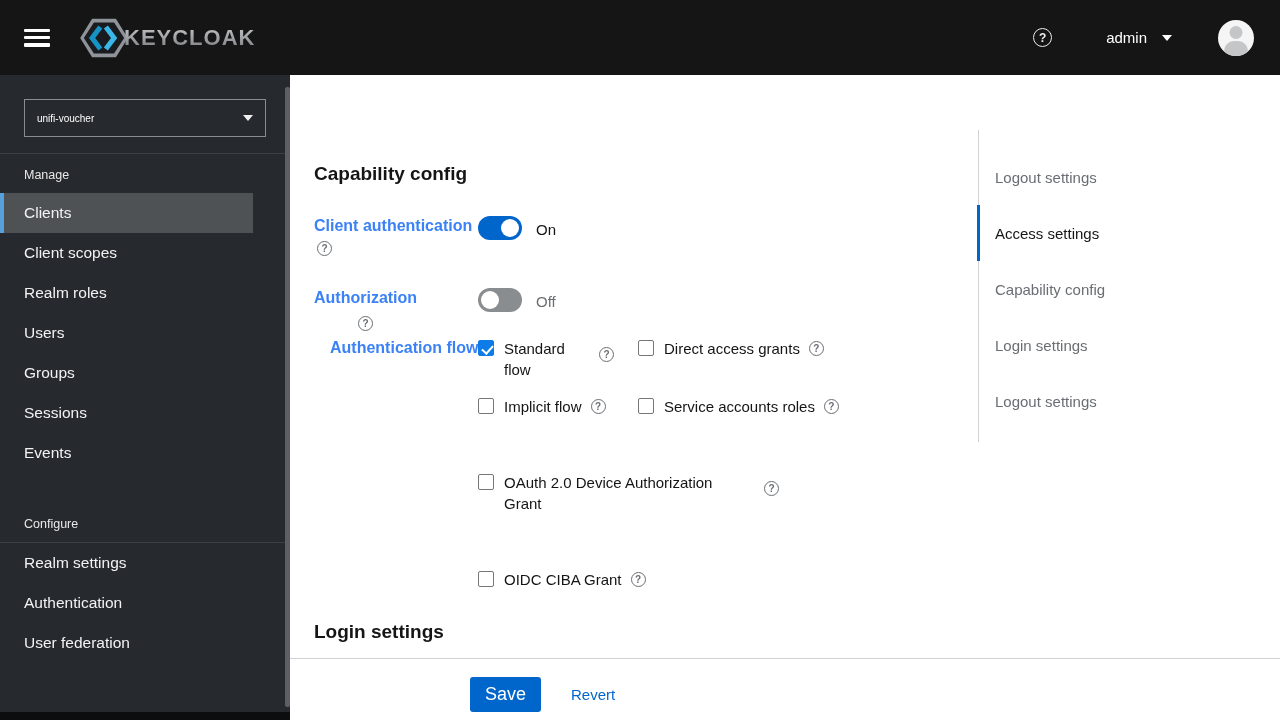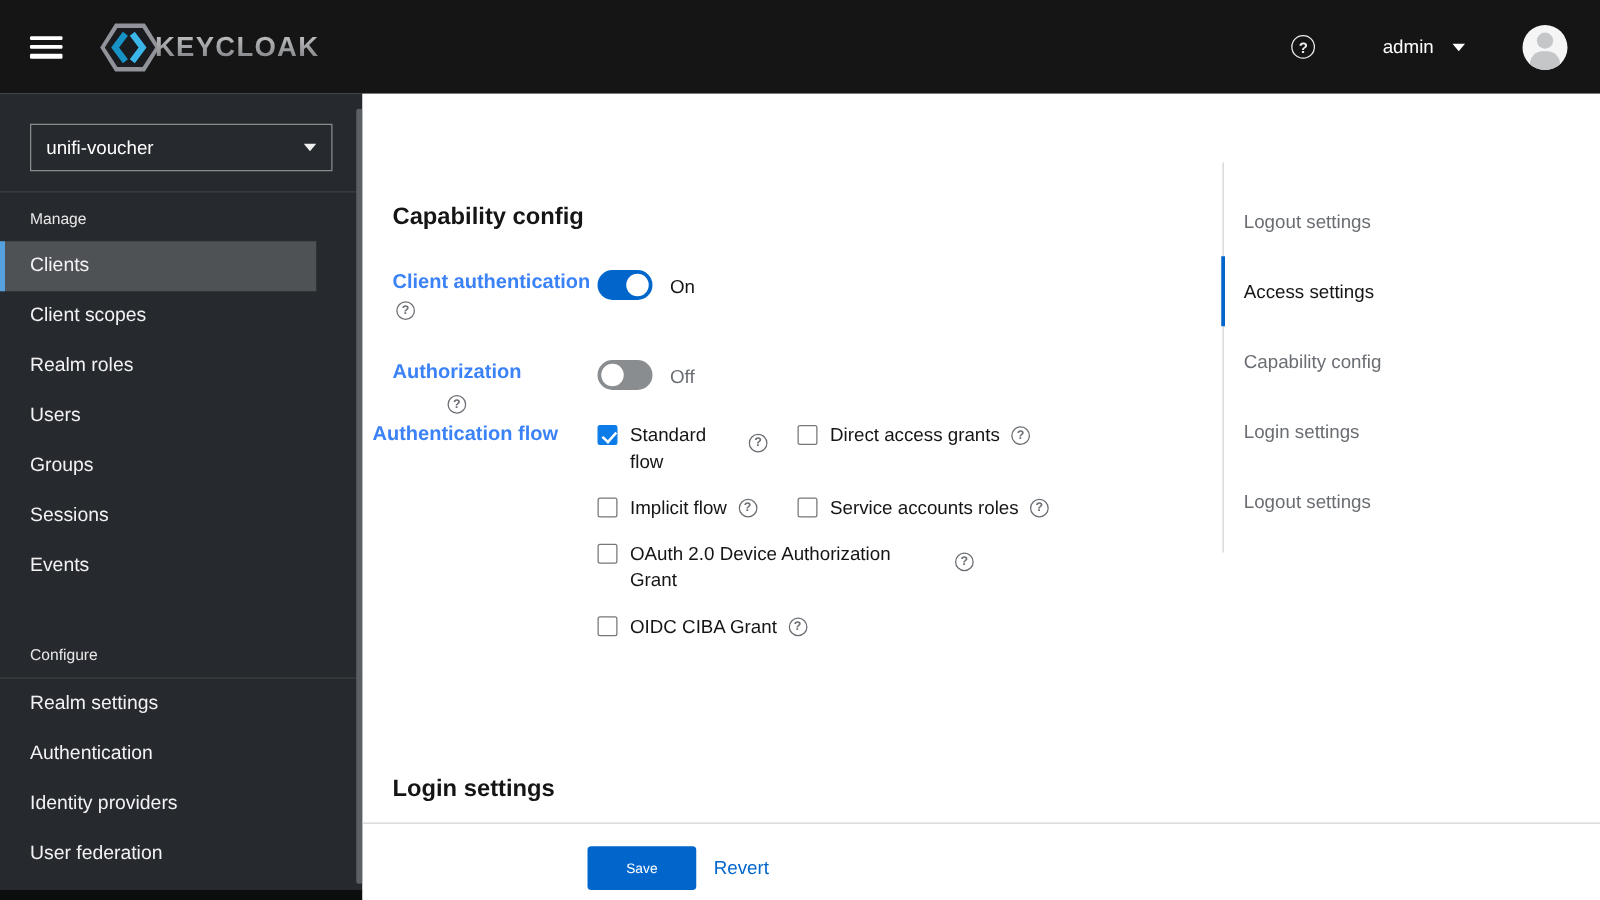--- a/index.html
+++ b/index.html
@@ -28,21 +28,21 @@
   .caret-down{width:0;height:0;border-left:5px solid transparent;border-right:5px solid transparent;border-top:6px solid #fff;margin-left:15px;cursor:pointer;}
   .avatar{width:36px;height:36px;border-radius:50%;background:#f5f5f5;margin-left:46px;position:relative;overflow:hidden;cursor:pointer;}
   .avatar .head{position:absolute;left:50%;top:6px;transform:translateX(-50%);width:13px;height:13px;border-radius:50%;background:#c4c6c8;}
   .avatar .body{position:absolute;left:50%;top:21px;transform:translateX(-50%);width:24px;height:16px;border-radius:10px 10px 0 0;background:#c4c6c8;}
 
   
   .sidebar{position:absolute;left:0;top:75px;width:290px;height:637px;background:var(--sidebar-bg);}
   .sidebar-bottom{position:absolute;left:0;top:712px;width:290px;height:8px;background:#0c0d0f;}
   .sidebar-scrollthumb{position:absolute;right:0;top:12px;width:5px;height:620px;background:#5c5f63;border-radius:2px;}
   .realm-select{position:absolute;left:24px;top:24px;width:242px;height:38px;border:1px solid #8a8d90;display:flex;align-items:center;padding:0 12px;cursor:pointer;}
-  .realm-select .realm-name{color:#fff;font-size:15px;flex:1;}
+  .realm-select .realm-name{color:#fff;font-size:10px;flex:1;}
   .realm-select .caret{width:0;height:0;border-left:5px solid transparent;border-right:5px solid transparent;border-top:6px solid #f0f0f0;}
   .side-divider{position:absolute;left:0;top:78px;width:290px;height:1px;background:#3d4043;}
   .nav{position:absolute;left:0;top:79px;width:253px;}
   .nav-label{padding:14px 24px 11px;font-size:12.5px;color:#e8e8e8;}
   .nav-item{height:40px;display:flex;align-items:center;padding-left:24px;font-size:15.5px;color:#f2f2f4;cursor:pointer;}
   .nav-item.selected{background:var(--nav-selected-bg);border-left:4px solid var(--nav-selected-border);padding-left:20px;}
   .nav-section-configure{margin-top:30px;}
   .nav-label-divider{width:290px;height:1px;background:#3d4043;}
 
   
@@ -50,21 +50,21 @@
   .section-heading{position:absolute;left:24px;font-size:19px;font-weight:bold;color:#151515;}
   .h-capability{top:88px;}
   .h-login{top:546px;}
 
   .form-label{font-size:16px;font-weight:bold;color:#3b82f6;}
   .help-circle{width:15px;height:15px;min-width:15px;border:1.3px solid var(--muted-text);border-radius:50%;color:var(--muted-text);font-size:10px;font-weight:bold;display:inline-flex;align-items:center;justify-content:center;cursor:pointer;}
 
   .row-client-auth-label{position:absolute;left:24px;top:142px;}
   .row-client-auth-help{position:absolute;left:27px;top:166px;}
   .row-auth-label{position:absolute;left:24px;top:214px;display:flex;align-items:center;gap:9px;flex-direction:column;}
-  .row-flow-label{position:absolute;left:8px;top:264px;}
+  .row-flow-label{position:absolute;left:40px;top:264px;}
 
   .toggle{width:44px;height:24px;border-radius:12px;position:relative;cursor:pointer;}
   .toggle .knob{position:absolute;top:3px;width:18px;height:18px;border-radius:50%;background:#fff;}
   .toggle.on{background:var(--primary);}
   .toggle.on .knob{right:3px;}
   .toggle.off{background:#8a8d90;}
   .toggle.off .knob{left:3px;}
   .toggle-1{position:absolute;left:188px;top:141px;}
   .toggle-2{position:absolute;left:188px;top:213px;}
   .toggle-state{position:absolute;font-size:15px;}
@@ -74,24 +74,24 @@
   .flow-grid{position:absolute;left:188px;top:263px;display:grid;grid-template-columns:160px auto;row-gap:16px;align-items:start;}
   .flow-item{display:flex;align-items:flex-start;}
   .flow-item .cbox{width:16px;height:16px;min-width:16px;border:1px solid #757779;border-radius:2px;background:#fff;margin-top:2px;cursor:pointer;position:relative;}
   .flow-item .cbox.checked{background:var(--checkbox-checked);border-color:var(--checkbox-checked);}
   .flow-item .cbox.checked::after{content:"";position:absolute;left:4.5px;top:1.5px;width:5px;height:9px;border:solid #fff;border-width:0 2.2px 2.2px 0;transform:rotate(42deg);}
   .flow-item .flabel{font-size:15px;color:#151515;line-height:21px;margin-left:10px;cursor:pointer;}
   .flow-item .help-circle{margin-left:9px;margin-top:3px;}
   .flabel.narrow{width:86px;}
   .flabel.wide{width:232px;}
   .flow-item.two-line .help-circle{margin-top:9px;}
-  .flow-item.span2{grid-column:1 / span 2;}
+  .flow-item.span2{grid-column:1 / span 2;margin-top:39px;}
 
   .main-divider{position:absolute;left:0;top:583px;width:990px;height:1px;background:var(--divider);}
-  .save-btn{position:absolute;left:180px;top:602px;width:87px;height:35px;background:var(--primary);color:#fff;border:none;border-radius:3px;font-size:11px;font-family:"Liberation Sans",sans-serif;cursor:pointer;}
+  .save-btn{position:absolute;left:180px;top:602px;width:71px;height:35px;background:var(--primary);color:#fff;border:none;border-radius:3px;font-size:18px;font-family:"Liberation Sans",sans-serif;cursor:pointer;}
   .revert-link{position:absolute;left:281px;top:611px;font-size:15px;color:var(--primary);cursor:pointer;text-decoration:none;}
 
   
   .jump-nav{position:absolute;left:688px;top:30px;width:300px;}
   .jump-title{font-size:15px;color:#151515;}
   .jump-list{margin-top:25px;border-left:1px solid var(--divider);padding:19px 0 13px;}
   .jump-item{height:56px;display:flex;align-items:center;padding-left:16px;font-size:15px;color:var(--muted-text);cursor:pointer;}
   .jump-item.active{color:#151515;border-left:3px solid var(--primary);margin-left:-2px;padding-left:15px;}
 </style>
 </head>
@@ -136,21 +136,20 @@
     <div class="nav-item">Realm roles</div>
     <div class="nav-item">Users</div>
     <div class="nav-item">Groups</div>
     <div class="nav-item">Sessions</div>
     <div class="nav-item">Events</div>
     <div class="nav-section-configure">
       <div class="nav-label">Configure</div>
       <div class="nav-label-divider"></div>
       <div class="nav-item">Realm settings</div>
       <div class="nav-item">Authentication</div>
-      <div class="nav-item">Identity providers</div>
       <div class="nav-item">User federation</div>
     </div>
   </div>
   <div class="sidebar-scrollthumb"></div>
 </div>
 <div class="sidebar-bottom"></div>
 
 <div class="main">
   <h2 class="section-heading h-capability">Capability config</h2>
 

